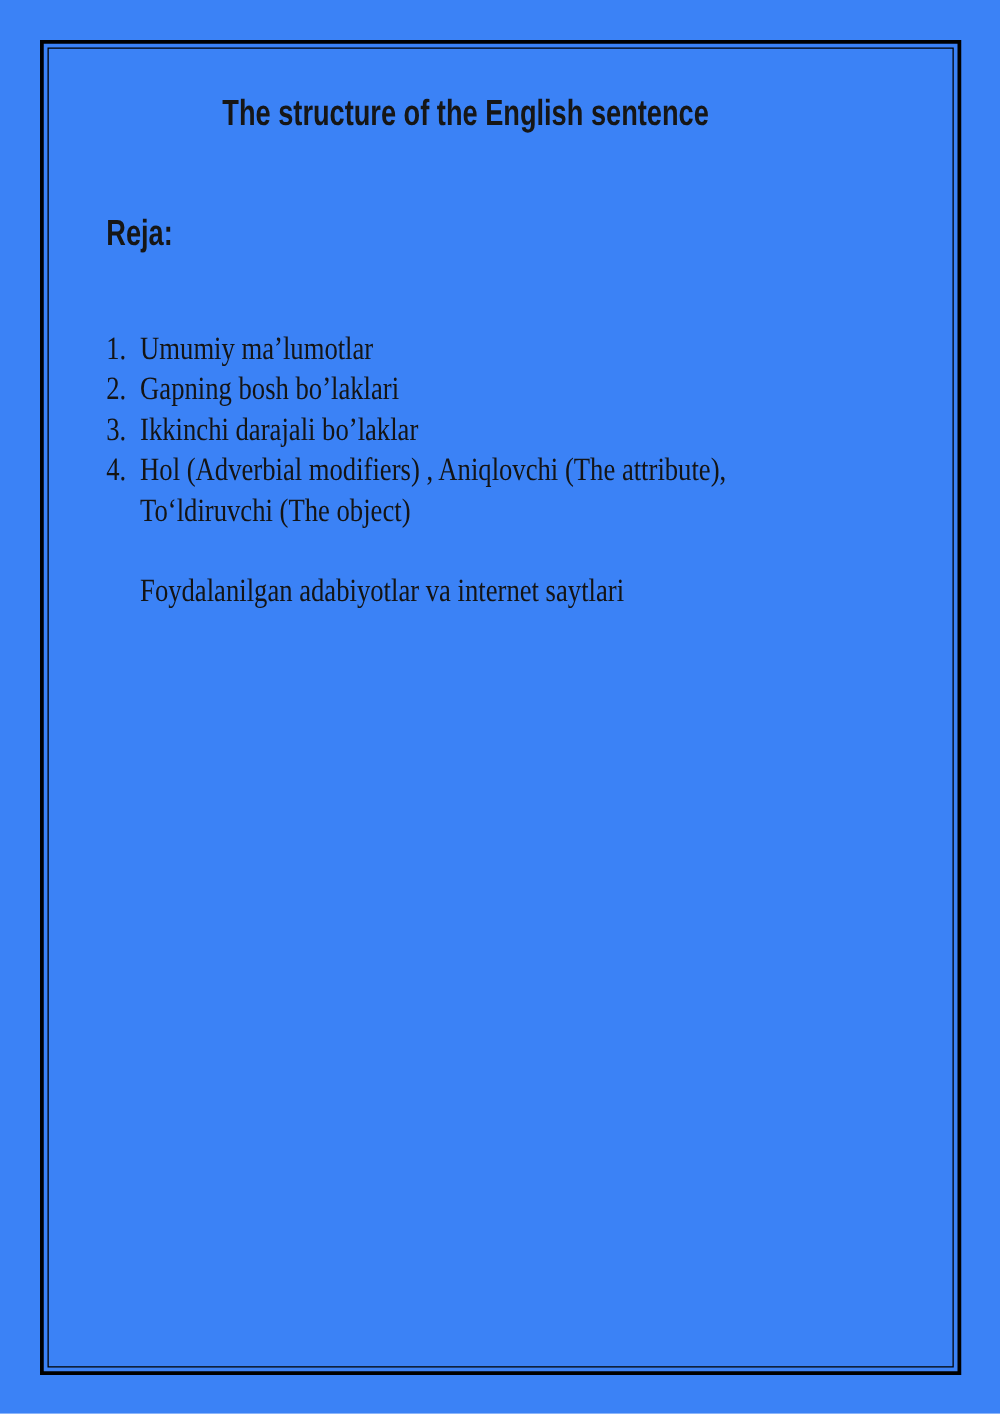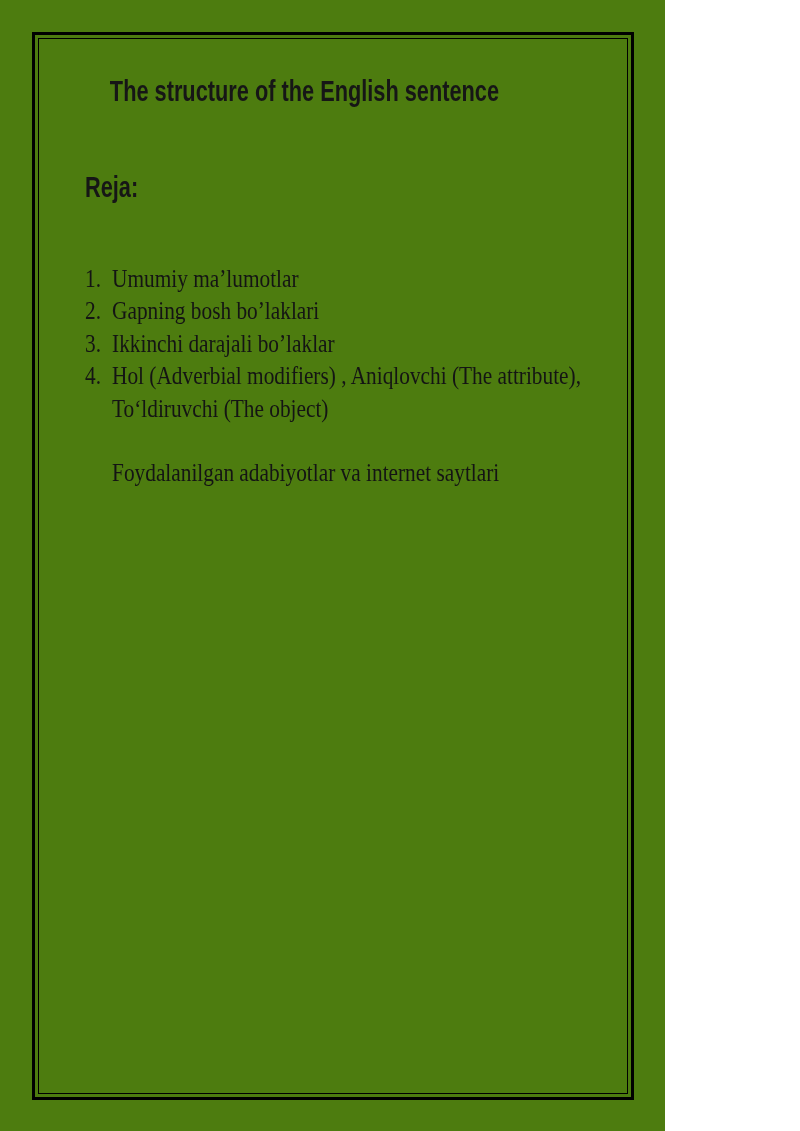--- a/index.html
+++ b/index.html
@@ -2,23 +2,23 @@
 <html><head>
 <meta charset="utf-8">
 <style>
   html, body {
     margin: 0;
     padding: 0;
     background: #ffffff;
   }
   .page {
     position: relative;
-    width: 665px;
+    width: 800px;
     height: 1131px;
-    background: #4d7c0f;
+    background: #3b82f6;
     overflow: hidden;
     font-family: "Liberation Serif", serif;
     color: #141414;
   }
   
   .frame {
     position: absolute;
     top: 32px;
     left: 32px;
     right: 31px;

